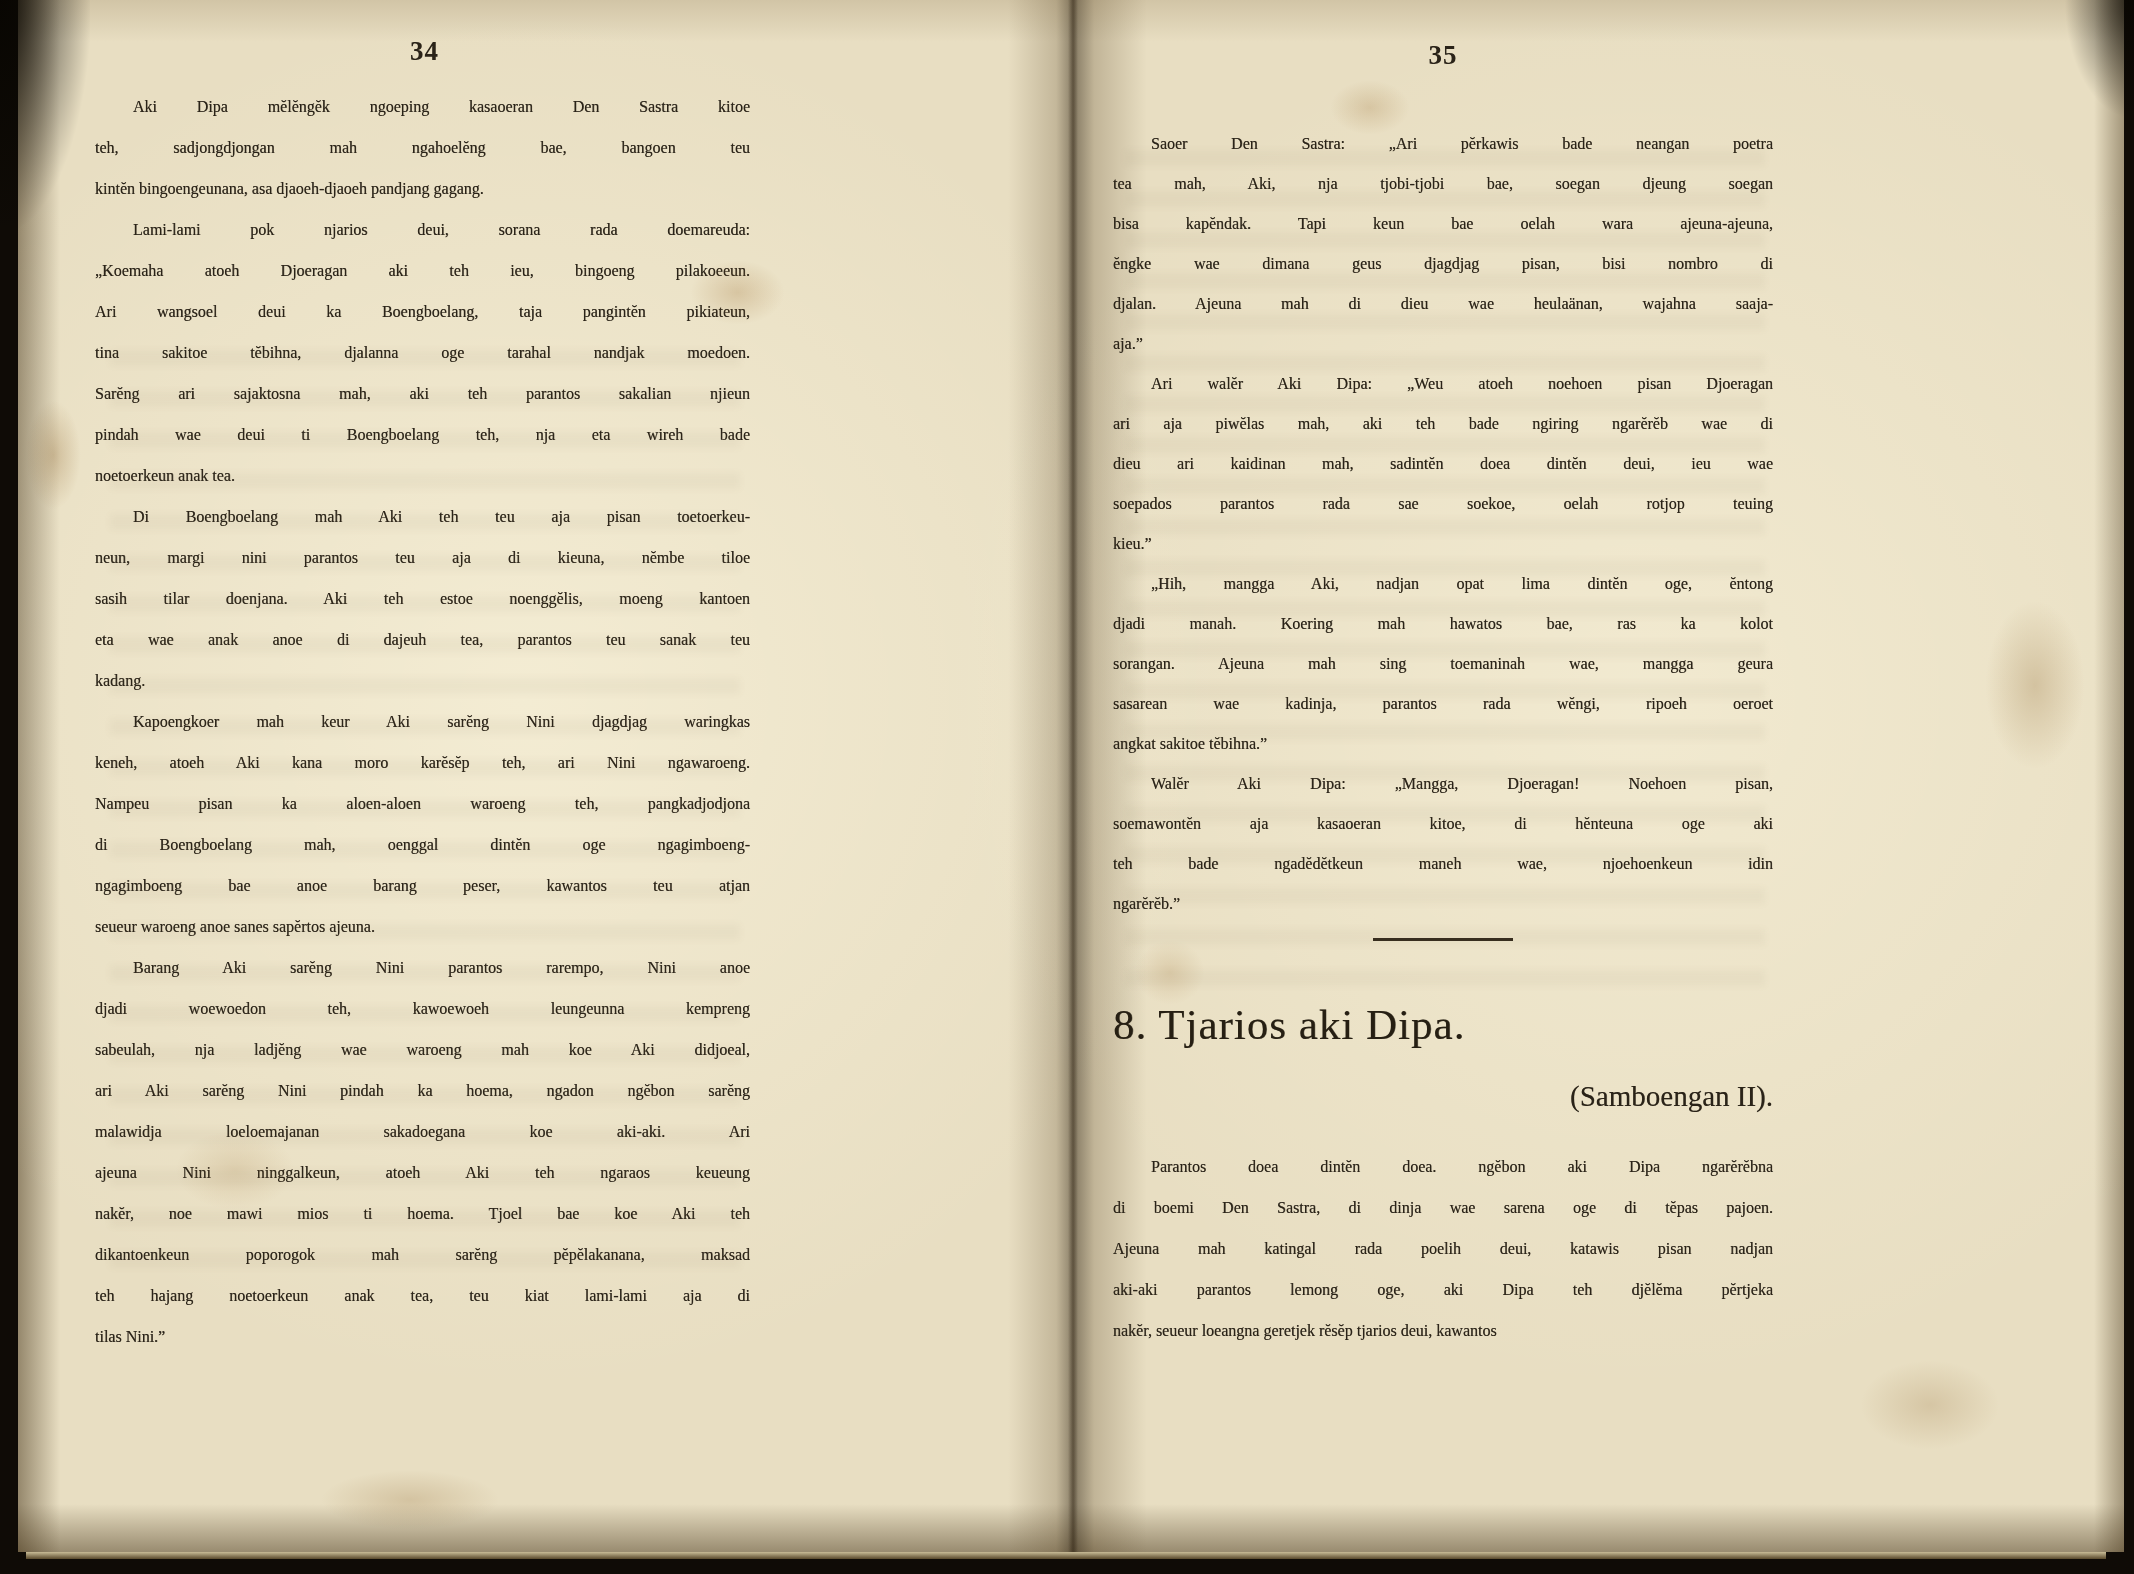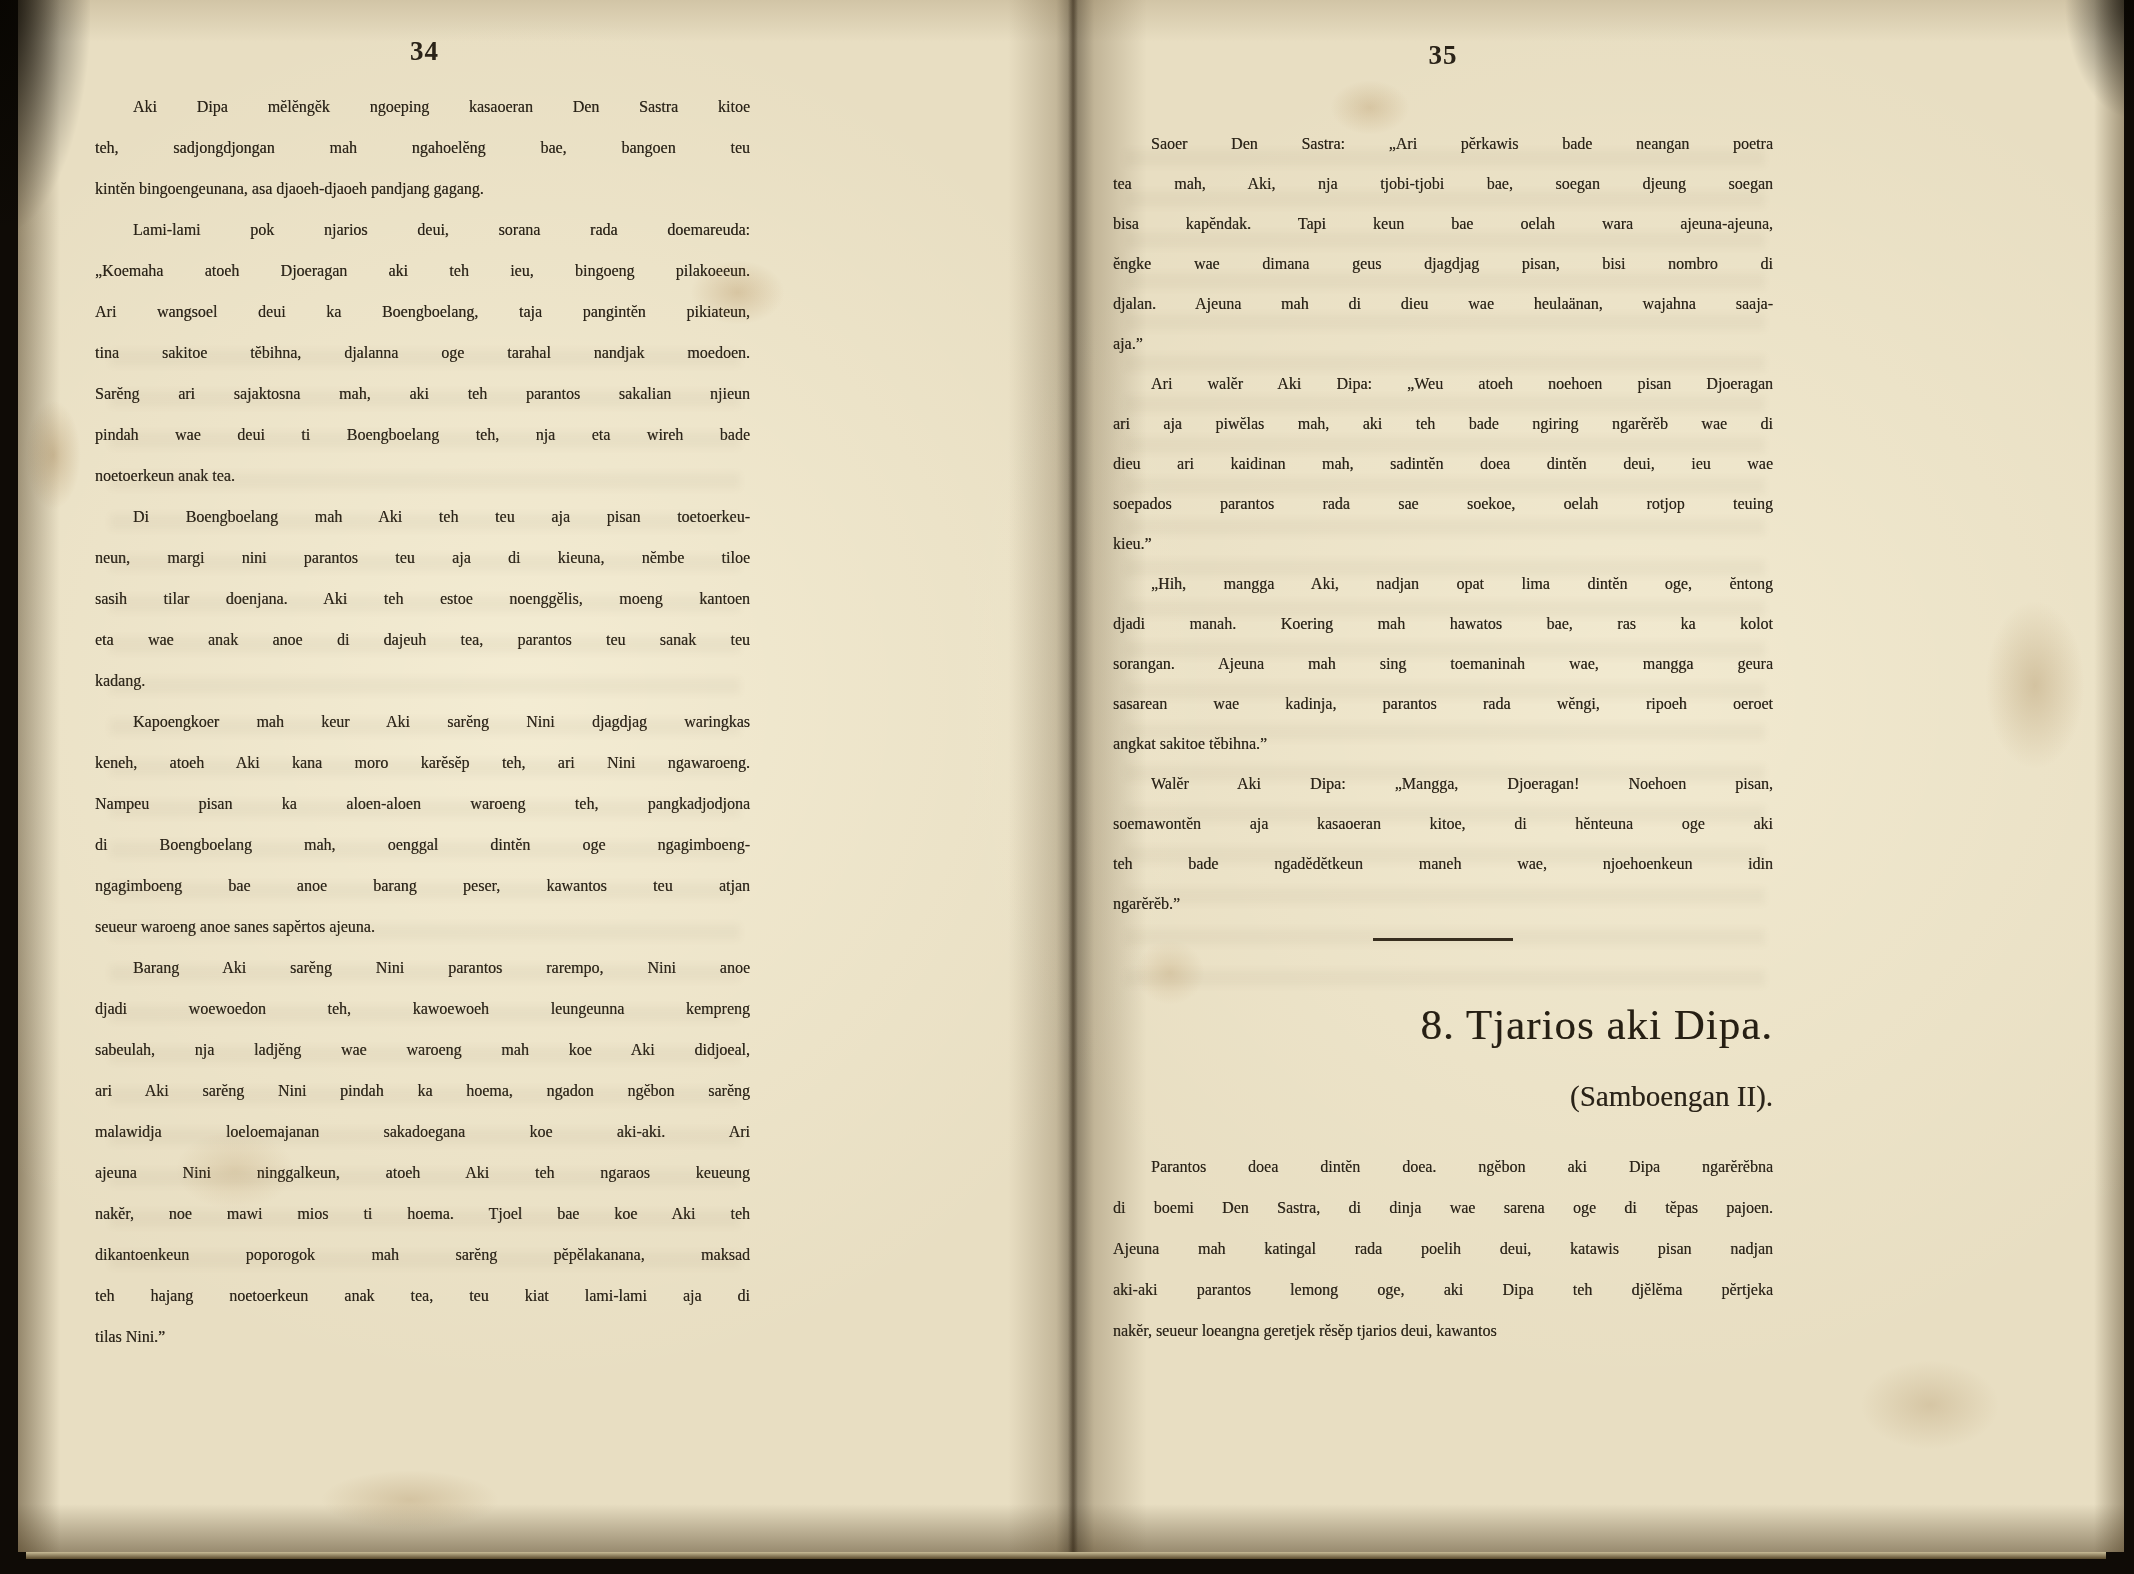--- a/index.html
+++ b/index.html
@@ -46,21 +46,21 @@
   #tb35b { left:1113px; top:1146px; width:660px; }
 
   .line { height:41px; line-height:41px; text-align:justify; text-align-last:justify; white-space:normal; }
   #tb35a .line { height:40px; line-height:40px; }
   .line.first { text-indent:38px; }
   .line.last  { text-align-last:left; }
 
   .divider { position:absolute; left:1113px; top:938px; width:660px; }
   .divider .rule { width:140px; margin:0 auto; border-top:3px solid #342b1d; }
 
-  .heading { position:absolute; left:1113px; top:1000px; width:660px; text-align:right;
+  .heading { position:absolute; left:1113px; top:1000px; width:660px; text-align:left;
     font-size:43px; letter-spacing:1px; color:#261f13;
     text-shadow: 0.4px 0.4px 0 rgba(38,31,19,0.5); }
   .subheading { position:absolute; left:1113px; top:1080px; width:660px; text-align:right;
     font-size:29px; color:#2a2318; text-shadow: 0.3px 0.3px 0 rgba(42,35,24,0.5); }
 </style>
 </head>
 <body>
 
 <div class="spread">
   <div class="paper"></div>

